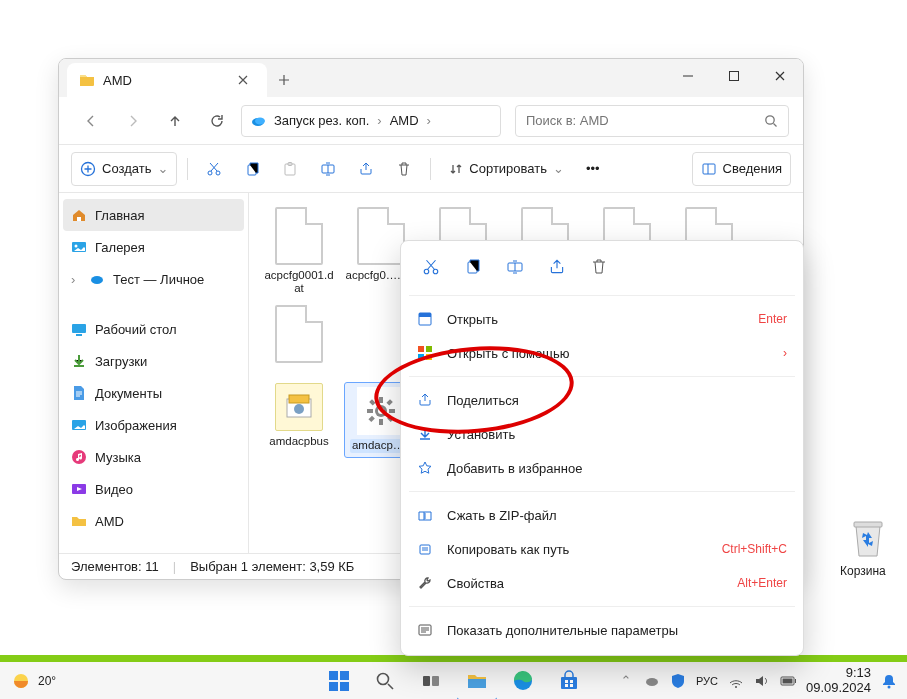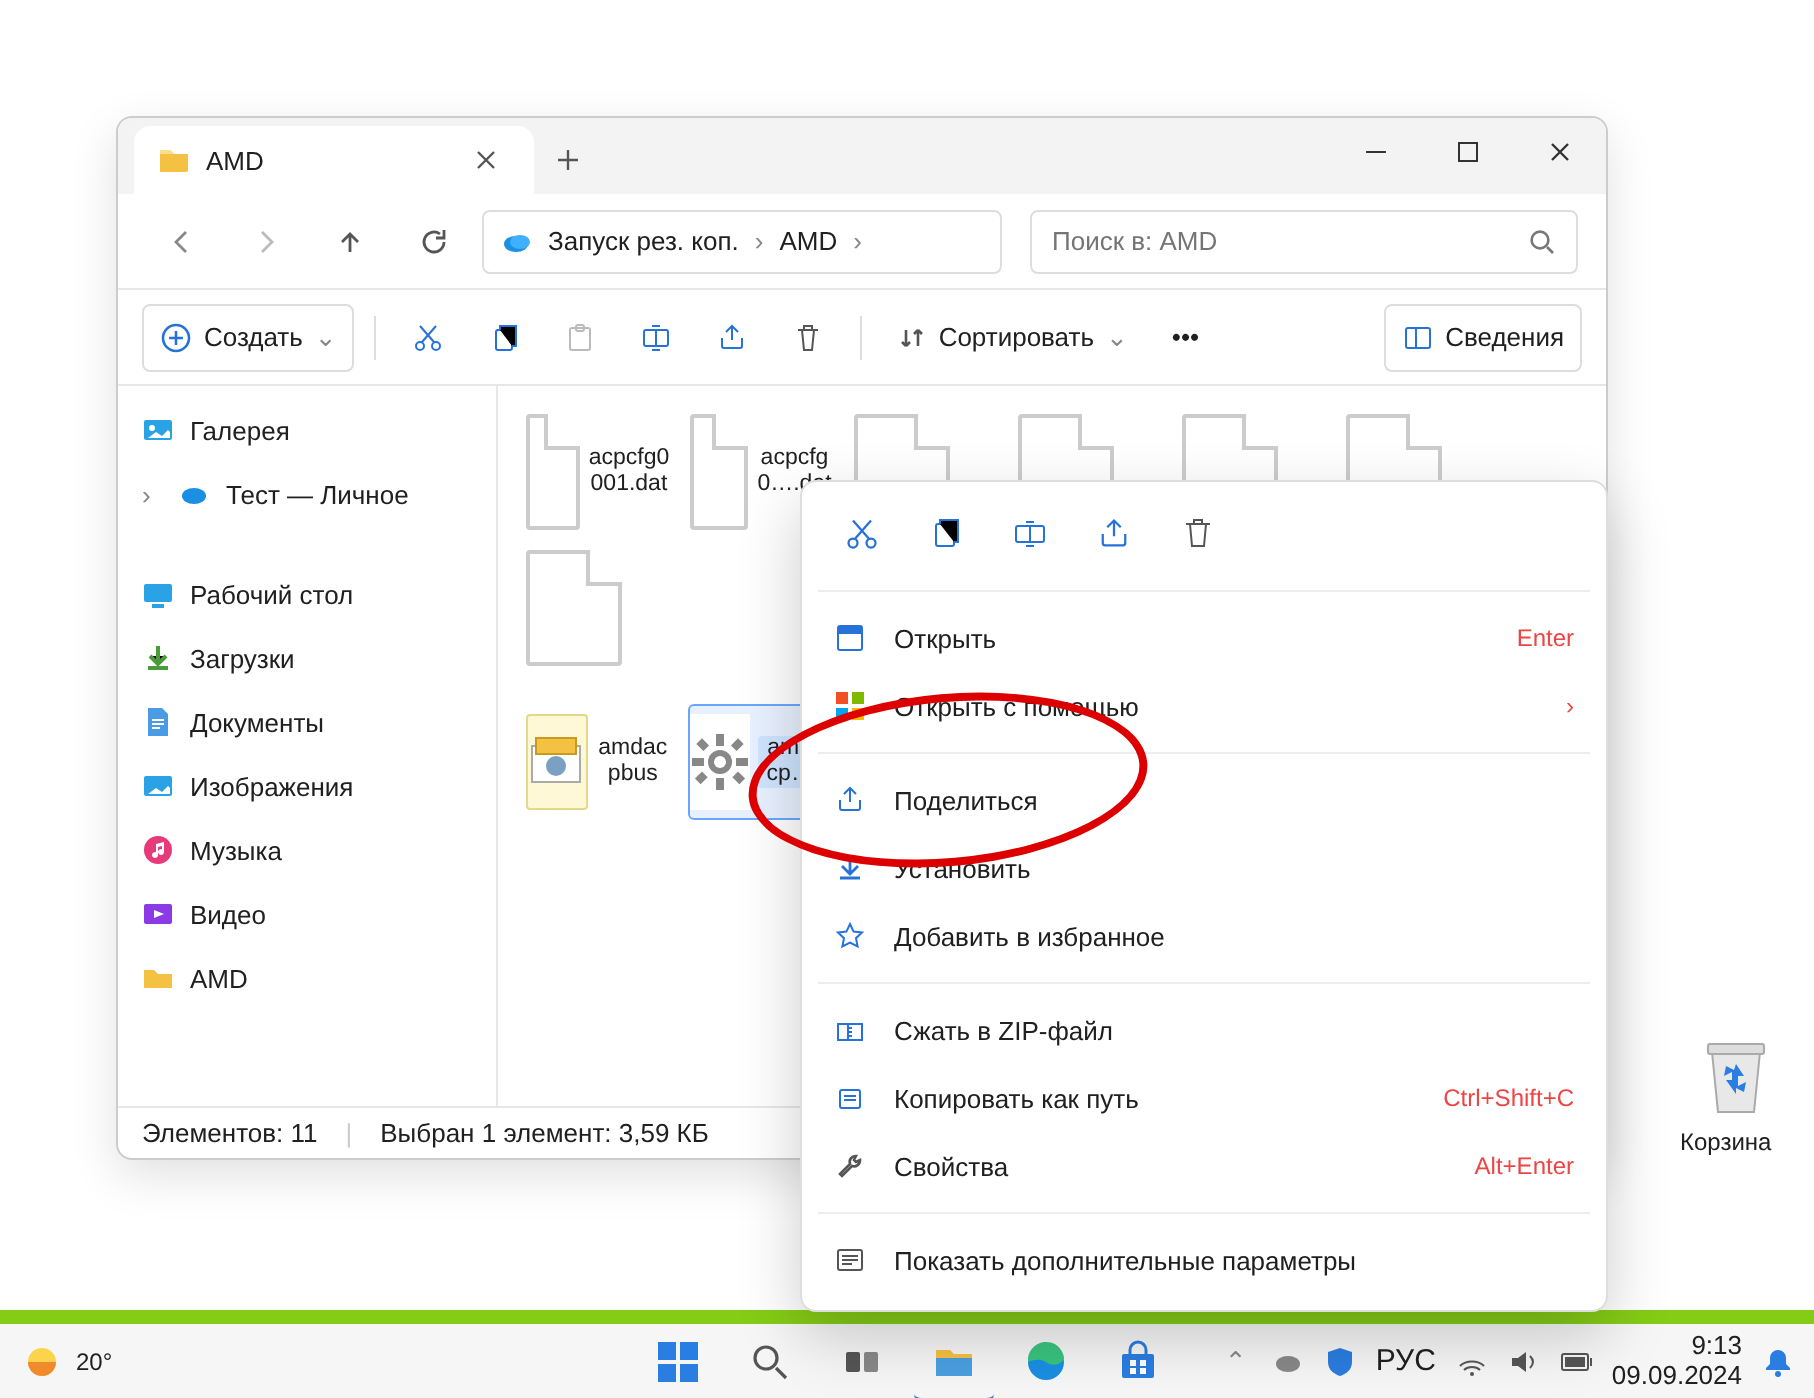--- a/index.html
+++ b/index.html
@@ -23,21 +23,21 @@
 .toolbtn.pill{border:1px solid #ddd}
 .tb-divider{width:1px;height:22px;background:#ddd;margin:0 4px}
 .icon{display:inline-flex;align-items:center;justify-content:center}
 .body{flex:1;display:flex;overflow:hidden}
 .sidebar{width:190px;border-right:1px solid #e7e7e7;padding:6px 4px;overflow:auto}
 .side-item{display:flex;align-items:center;gap:8px;height:32px;border-radius:4px;padding:0 8px}
 .side-item.active{background:#eaeaea}
 .side-gap{height:18px}
 .canvas{flex:1;position:relative;padding:14px;overflow:hidden;background:#fff}
 .file-grid{display:flex;flex-wrap:wrap;gap:10px}
-.file{width:72px;display:flex;flex-direction:row;align-items:center;gap:4px}
+.file{width:72px;display:flex;flex-direction:column;align-items:center;gap:4px}
 .file .fname{text-align:center;font-size:11.5px;line-height:1.15;word-break:break-word}
 .file-outline{width:48px;height:58px;border:2px solid #ccc;border-radius:2px;position:relative;background:#fff}
 .file-outline::after{content:'';position:absolute;right:-2px;top:-2px;width:16px;height:16px;background:#fff;border-left:2px solid #ccc;border-bottom:2px solid #ccc}
 .file.selected .fname{background:#cfe4ff;border-radius:2px;padding:0 2px}
 .file.selected{outline:1px solid #6aa6ff;background:#e8f1ff;border-radius:2px;padding:4px 0}
 .inf-thumb{width:48px;height:48px;background:#fff8d6;border:1px solid #e2d98a;border-radius:2px;display:flex;align-items:center;justify-content:center}
 .gear{width:30px;height:30px}
 .ctxmenu{position:absolute;left:400px;top:240px;width:404px;background:#fff;border:1px solid #ddd;border-radius:8px;box-shadow:0 12px 32px rgba(0,0,0,0.2);padding:8px 0;z-index:50}
 .ctx-icons{display:flex;gap:14px;padding:4px 16px 8px}
 .ctx-ibtn{width:28px;height:28px;display:flex;align-items:center;justify-content:center;border-radius:4px}
@@ -226,20 +226,29 @@
             <rect x="2" y="3" width="12" height="10" rx="1" stroke="#2672d9" fill="none"></rect>
             <path stroke="#2672d9" d="M7 3v10"></path>
           </svg>
         </span>
       <span>Сведения</span>
     </div>
   </div>
 
   <div class="body">
     <div class="sidebar">
+      <div class="side-item active">
+          <span class="icon">
+            <svg width="16" height="16">
+              <path fill="#e08b2c" d="M2 8l6-5 6 5v6H2z"></path>
+              <path fill="#fff" d="M6 14v-4h4v4"></path>
+            </svg>
+          </span>
+          <span>Главная</span>
+        </div>
       <div class="side-item">
           <span class="icon">
             <svg width="16" height="16">
               <rect x="1" y="3" width="14" height="10" rx="1" fill="#2aa3e6"></rect>
               <circle cx="5" cy="7" r="1.5" fill="#fff"></circle>
               <path fill="#fff" d="M3 12l4-3 3 2 3-3 1 1v3z"></path>
             </svg>
           </span>
           <span>Галерея</span>
         </div>
@@ -572,21 +581,21 @@
     <span class="tray-i">
         <svg width="16" height="16">
           <ellipse cx="8" cy="9" rx="6" ry="4" fill="#888"></ellipse>
         </svg>
       </span>
     <span class="tray-i">
         <svg width="16" height="16">
           <path fill="#2a7de1" d="M8 1l6 2v5c0 4-3 6-6 7-3-1-6-3-6-7V3z"></path>
         </svg>
       </span>
-    <span style="font-size:15px">РУС</span>
+    <span style="font-size:11px">РУС</span>
     <span class="tray-i">
         <svg width="16" height="16">
           <path stroke="#555" fill="none" d="M2 10c3-3 9-3 12 0M4 12c2-2 6-2 8 0"></path>
           <circle cx="8" cy="14" r="1" fill="#555"></circle>
         </svg>
       </span>
     <span class="tray-i">
         <svg width="16" height="16">
           <path fill="#555" d="M2 6h3l4-3v10l-4-3H2z"></path>
           <path stroke="#555" fill="none" d="M11 5c2 2 2 4 0 6"></path>

